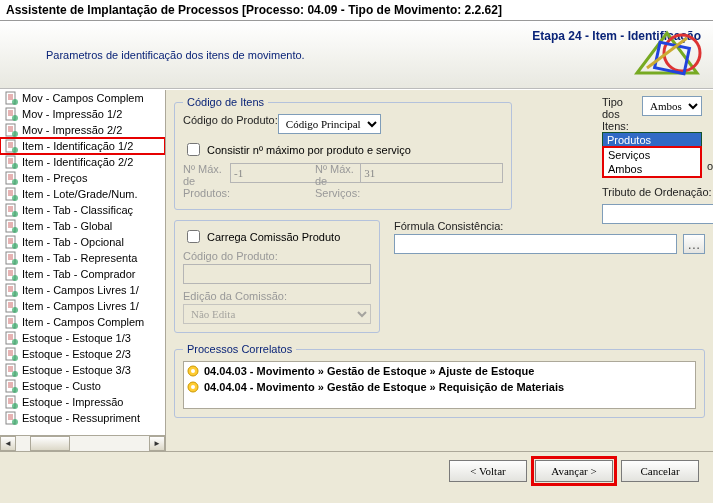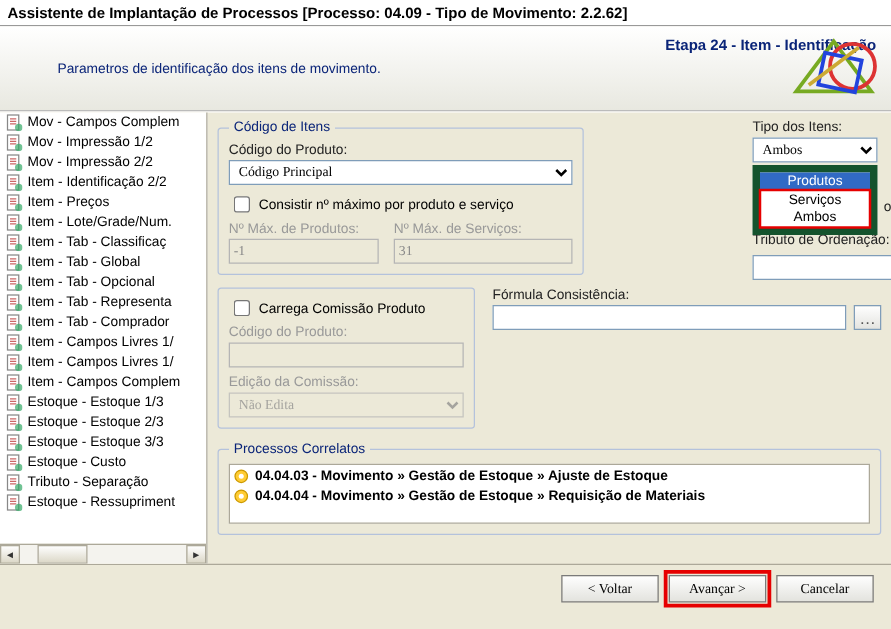--- a/index.html
+++ b/index.html
@@ -106,21 +106,21 @@
     position:relative;
   }
   fieldset {
     border:1px solid #b4c2dc;
     border-radius:3px;
     padding:6px 8px 8px 8px;
     margin:0;
   }
   legend { color:#0a2478; padding:0 4px; }
   .row { display:flex; gap:12px; }
-  .col { display:flex; flex-direction:column; }
+  .col { display:flex; }
   label.lbl { color:#222; margin-bottom:2px; }
   label.lbl.disabled { color:#999; }
   input[type=text], select {
     border:1px solid #7f9db9;
     font:11px Tahoma; padding:1px 3px;
     height:20px; background:#fff;
   }
   input[disabled], select[disabled] {
     background:#ece9d8; color:#888; border-color:#b5b5b5;
   }
@@ -129,23 +129,22 @@
   .top-right {
     position:absolute;
     left:436px; top:6px;
     display:flex; gap:16px;
   }
   .dropdown-open {
     position:absolute;
     left:436px; top:42px;
     width:100px;
     background:#fff;
-    border:6px solid #14532d;
+    border:1px solid #14532d;
     z-index:5;
-    text-align:center;
   }
   .dropdown-open .dropdown-highlight {
     border: 2px solid #e60000;
     margin: -1px;
   }
   .dd-item {
     padding:1px 4px;
     cursor:pointer;
   }
   .dd-item.sel { background:#316ac5; color:#fff; }
@@ -248,20 +247,30 @@
         <li class="side-item">
           <span class="micon">
             <svg width="14" height="14">
               <rect x="2" y="1" width="9" height="12" fill="#fff" stroke="#888"></rect>
               <path d="M4 4h5M4 6h5M4 8h5" stroke="#c66" stroke-width="1"></path>
               <circle cx="11" cy="11" r="3" fill="#3a6" opacity="0.7"></circle>
             </svg>
           </span>
           <span>Mov - Impressão 2/2</span>
         </li>
+        <li class="side-item highlighted">
+          <span class="micon">
+            <svg width="14" height="14">
+              <rect x="2" y="1" width="9" height="12" fill="#fff" stroke="#888"></rect>
+              <path d="M4 4h5M4 6h5M4 8h5" stroke="#c66" stroke-width="1"></path>
+              <circle cx="11" cy="11" r="3" fill="#3a6" opacity="0.7"></circle>
+            </svg>
+          </span>
+          <span>Item - Identificação 1/2</span>
+        </li>
         <li class="side-item">
           <span class="micon">
             <svg width="14" height="14">
               <rect x="2" y="1" width="9" height="12" fill="#fff" stroke="#888"></rect>
               <path d="M4 4h5M4 6h5M4 8h5" stroke="#c66" stroke-width="1"></path>
               <circle cx="11" cy="11" r="3" fill="#3a6" opacity="0.7"></circle>
             </svg>
           </span>
           <span>Item - Identificação 2/2</span>
         </li>
@@ -406,21 +415,21 @@
           <span>Estoque - Custo</span>
         </li>
         <li class="side-item">
           <span class="micon">
             <svg width="14" height="14">
               <rect x="2" y="1" width="9" height="12" fill="#fff" stroke="#888"></rect>
               <path d="M4 4h5M4 6h5M4 8h5" stroke="#c66" stroke-width="1"></path>
               <circle cx="11" cy="11" r="3" fill="#3a6" opacity="0.7"></circle>
             </svg>
           </span>
-          <span>Tributo - Separação</span>
+          <span>Estoque - Impressão</span>
         </li>
         <li class="side-item">
           <span class="micon">
             <svg width="14" height="14">
               <rect x="2" y="1" width="9" height="12" fill="#fff" stroke="#888"></rect>
               <path d="M4 4h5M4 6h5M4 8h5" stroke="#c66" stroke-width="1"></path>
               <circle cx="11" cy="11" r="3" fill="#3a6" opacity="0.7"></circle>
             </svg>
           </span>
           <span>Estoque - Ressupriment</span>

